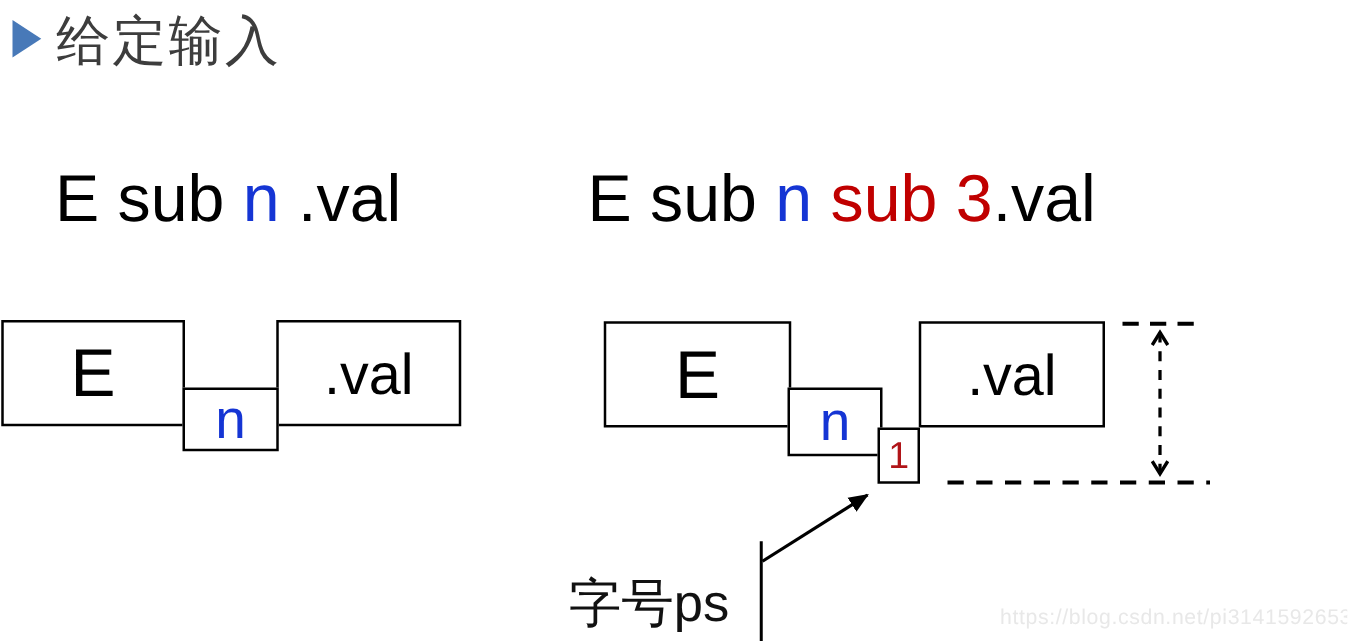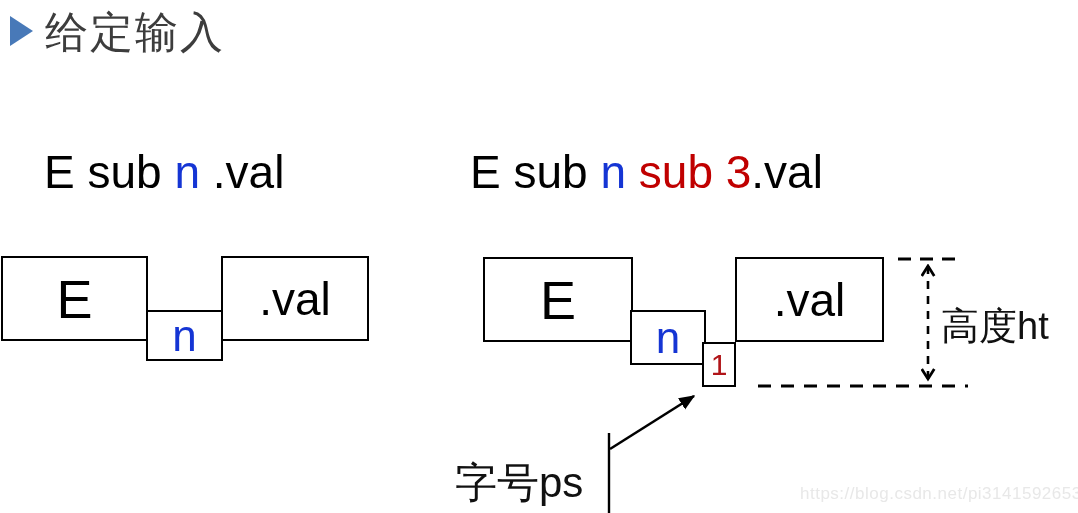--- a/index.html
+++ b/index.html
@@ -25,22 +25,22 @@
     position: absolute;
     left: 45px; top: 4px;
     font-size: 43px;
     letter-spacing: 2px;
     color: #3d3d3d;
   }
 
   
   .expr {
     position: absolute;
-    top: 142px;
-    font-size: 46px;
+    top: 130px;
+    font-size: 53px;
     line-height: 60px;
     color: #000;
   }
   .expr span { white-space: pre; }
   .expr-left  { left: 44px; }
   .expr-right { left: 470px; }
 
   
   .box {
     position: absolute;
@@ -149,18 +149,17 @@
 
     <line x1="928" y1="266" x2="928" y2="379" stroke="#000" stroke-width="2.6" stroke-dasharray="8 7" marker-start="url(#dimArrow)" marker-end="url(#dimArrow)"></line>
 
     <line x1="758" y1="386" x2="968" y2="386" stroke="#000" stroke-width="3.2" stroke-dasharray="13 10"></line>
 
     <line x1="610" y1="449" x2="694" y2="396" stroke="#000" stroke-width="2.6" marker-end="url(#ptrArrow)"></line>
 
     <line x1="609" y1="433" x2="609" y2="513" stroke="#000" stroke-width="2.4"></line>
   </svg>
 
-  <div class="height-label">高度ht</div>
   <div class="fontsize-label">字号ps</div>
 
   <div class="watermark" style="color: rgb(232, 232, 232);">https://blog.csdn.net/pi31415926535x</div>
 
 </div>
 
 </body></html>

